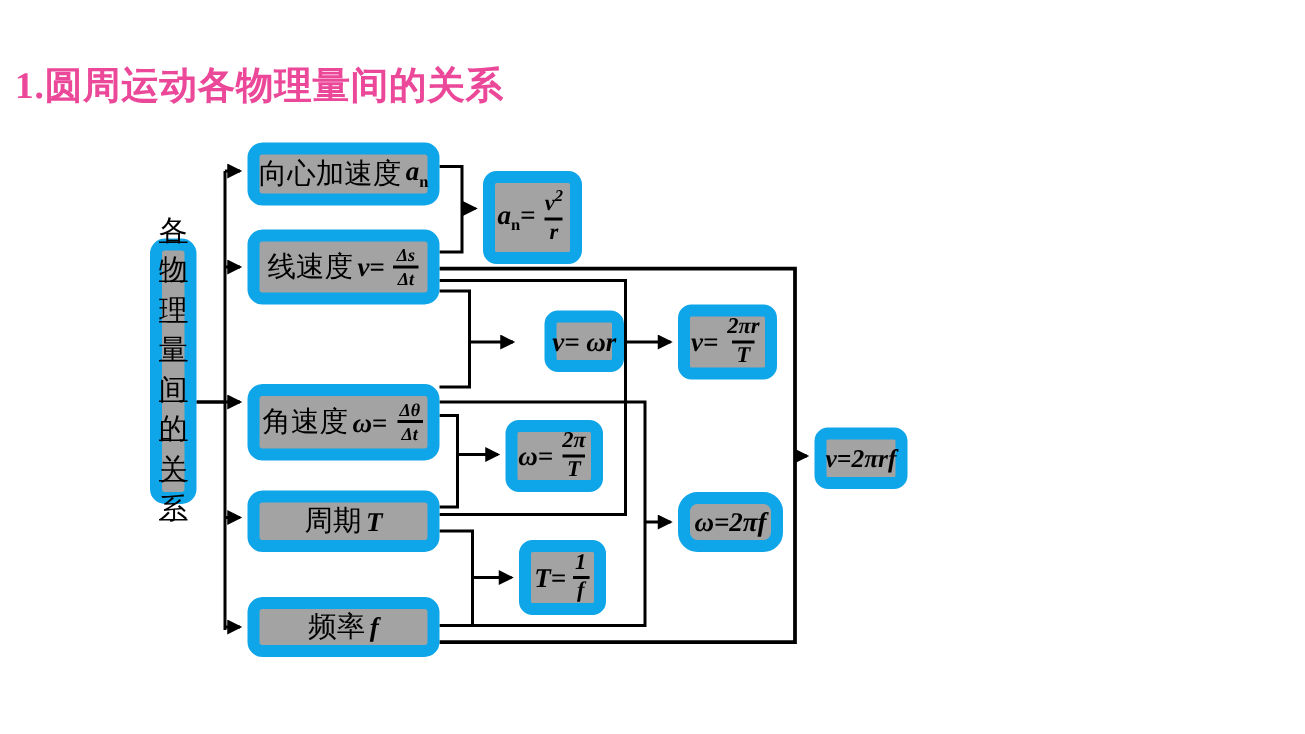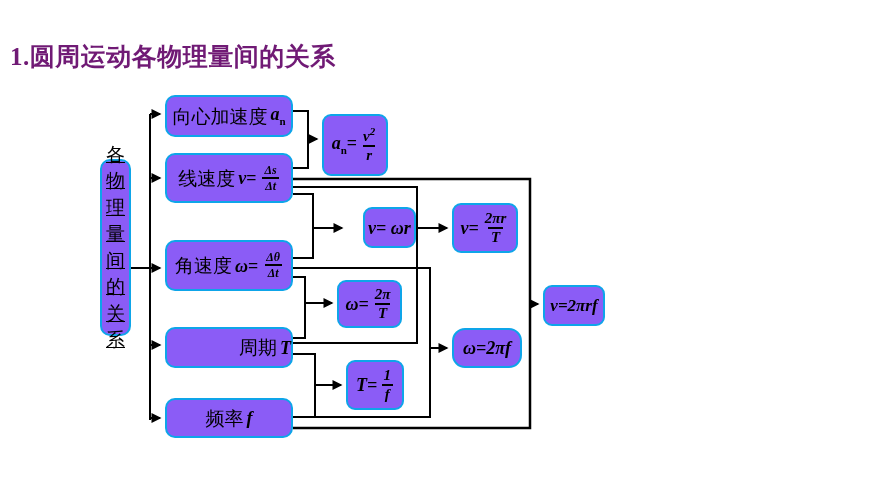--- a/index.html
+++ b/index.html
@@ -4,26 +4,26 @@
 <style>
   html,body{margin:0;padding:0;}
   body{
     width:870px;height:489px;background:#ffffff;
     font-family:"Liberation Serif","DejaVu Serif",serif;
     position:relative;overflow:hidden;
   }
   .stage{position:absolute;left:0;top:0;width:870px;height:489px;}
   .title{
     position:absolute;left:10px;top:40px;
-    font-size:25px;font-weight:700;color:#701a75;
+    font-size:25px;font-weight:700;color:#ec4899;
     letter-spacing:0.5px;white-space:nowrap;
   }
   svg.wires{position:absolute;left:0;top:0;z-index:0;}
   .box{
-    position:absolute;background:#8b5cf6;border:2px solid #0ea5e9;
+    position:absolute;background:#a3a3a3;border:8px solid #0ea5e9;
     border-radius:10px;display:flex;align-items:center;justify-content:center;
     box-sizing:border-box;z-index:1;color:#000;
   }
   .fbox{border-radius:9px;}
   .cjk{font-size:19px;line-height:1;white-space:nowrap;}
   .math{font-style:italic;font-weight:700;font-size:18px;line-height:1;white-space:nowrap;}
   .math .up{font-style:normal;}
   sub.m{font-size:11px;font-style:normal;font-weight:700;}
   sup.m{font-size:11px;font-weight:700;}
   .frac{display:inline-flex;flex-direction:column;align-items:center;
@@ -100,32 +100,32 @@
     <span class="row">
       <span class="cjk">线速度</span>
       <span class="math"><span>v</span><span class="up">=</span></span>
       <span class="frac">
         <span class="num">Δs</span>
         <span class="den">Δt</span>
       </span>
     </span>
   </div>
 
-  <div class="box src" style="left:165px;top:240px;width:128px;height:51px;">
+  <div class="box src" style="left:165px;top:256px;width:128px;height:51px;">
     <span class="row">
       <span class="cjk">角速度</span>
       <span class="math"><span>ω</span><span class="up">=</span></span>
       <span class="frac">
         <span class="num">Δθ</span>
         <span class="den">Δt</span>
       </span>
     </span>
   </div>
 
-  <div class="box src" style="left:165px;top:327px;width:128px;height:41px;justify-content:flex-end;">
+  <div class="box src" style="left:165px;top:327px;width:128px;height:41px;">
     <span class="row">
       <span class="cjk">周期</span>
       <span class="math">T</span>
     </span>
   </div>
 
   <div class="box src" style="left:165px;top:398px;width:128px;height:40px;">
     <span class="row">
       <span class="cjk">频率</span>
       <span class="math">f</span>

